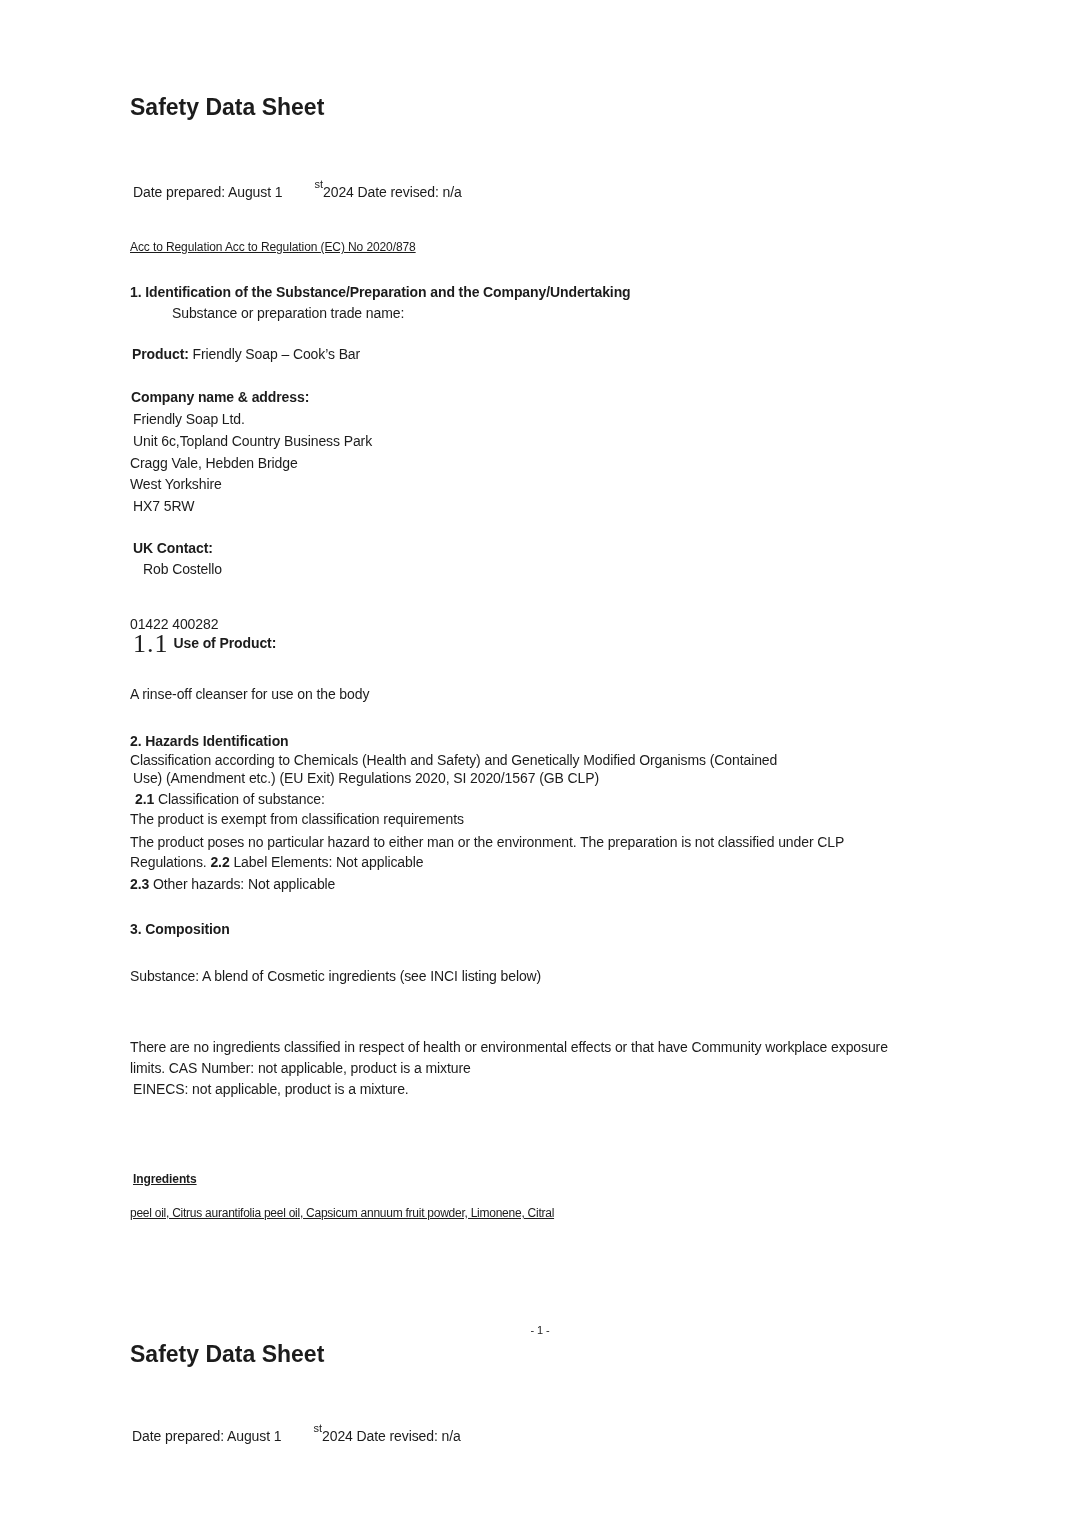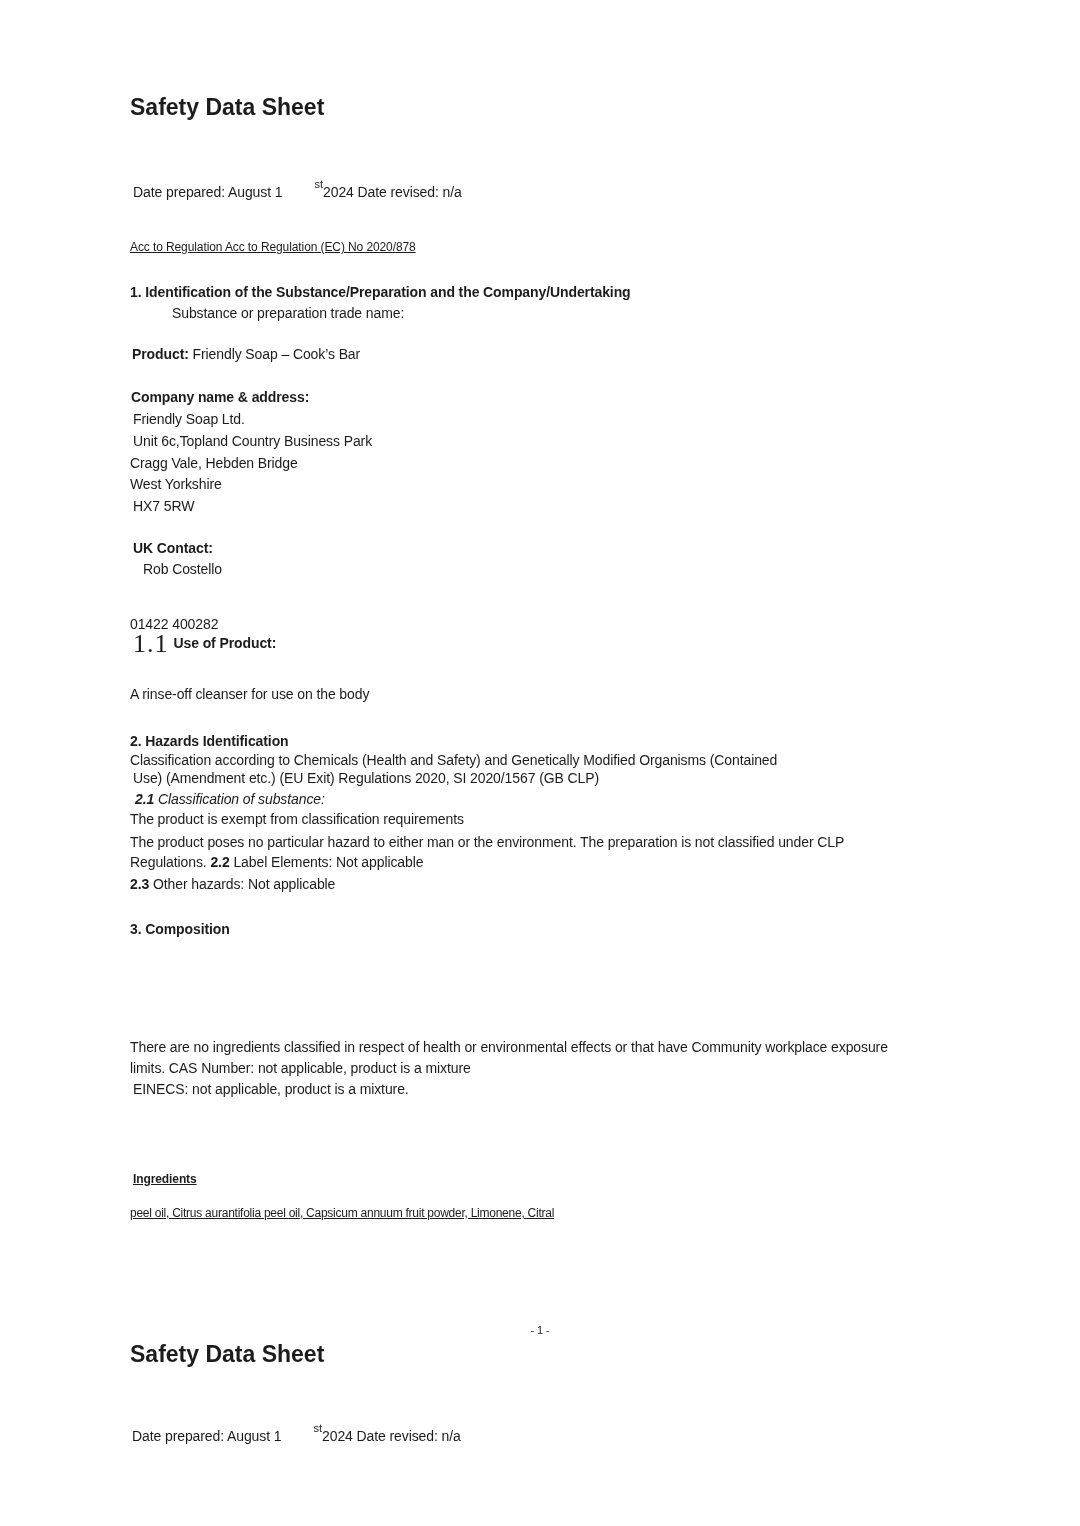--- a/index.html
+++ b/index.html
@@ -62,30 +62,31 @@
   <div class="ln" style="top:593px; left:130px;margin-top:23px;">01422 400282</div>
 
   <div class="ln" style="top:631px; left:133px; line-height:1;"><span class="serif-num">1.1</span><span class="b num-label">Use of Product:</span></div>
 
   <div class="ln" style="top:686px; left:130px;">A rinse-off cleanser for use on the body</div>
 
   <div class="ln b" style="top:733px; left:130px;">2. Hazards Identification</div>
   <div class="ln" style="top:752px; left:130px;">Classification according to Chemicals (Health and Safety) and Genetically Modified Organisms (Contained</div>
   <div class="ln" style="top:770px; left:133px;">Use) (Amendment etc.) (EU Exit) Regulations 2020, SI 2020/1567 (GB CLP)</div>
 
-  <div class="ln" style="top:791px; left:135px;font-style:italic;"><span class="b">2.1</span><span> Classification of substance:</span></div>
+  <div class="ln" style="top:791px; left:135px;"><span class="b">2.1</span><span> Classification of substance:</span></div>
 
   <div class="ln" style="top:811px; left:130px;">The product is exempt from classification requirements</div>
   <div class="ln" style="top:834px; left:130px;">The product poses no particular hazard to either man or the environment. The preparation is not classified under CLP</div>
 
   <div class="ln" style="top:854px; left:130px;"><span>Regulations. </span><span class="b">2.2</span><span> Label Elements: Not applicable</span></div>
 
   <div class="ln" style="top:876px; left:130px;"><span class="b">2.3</span><span> Other hazards: Not applicable</span></div>
 
   <div class="ln b" style="top:921px; left:130px;">3. Composition</div>
+  <div class="ln" style="top:968px; left:130px;">Substance: A blend of Cosmetic ingredients (see INCI listing below)</div>
   <div class="ln" style="top:1039px; left:130px;">There are no ingredients classified in respect of health or environmental effects or that have Community workplace exposure</div>
   <div class="ln" style="top:1060px; left:130px;">limits. CAS Number: not applicable, product is a mixture</div>
   <div class="ln" style="top:1081px; left:133px;">EINECS: not applicable, product is a mixture.</div>
 
   <div class="ln b sm" style="top:1172px; left:133px;">Ingredients</div>
   <div class="ln sm" style="top:1206px; left:130px; letter-spacing:-0.25px;">peel oil, Citrus aurantifolia peel oil, Capsicum annuum fruit powder, Limonene, Citral</div>
 
   <div class="ln pg" style="top:1324px;">- 1 -</div>
 
   <div class="ln title" style="top:1340px; left:130px;">Safety Data Sheet</div>

